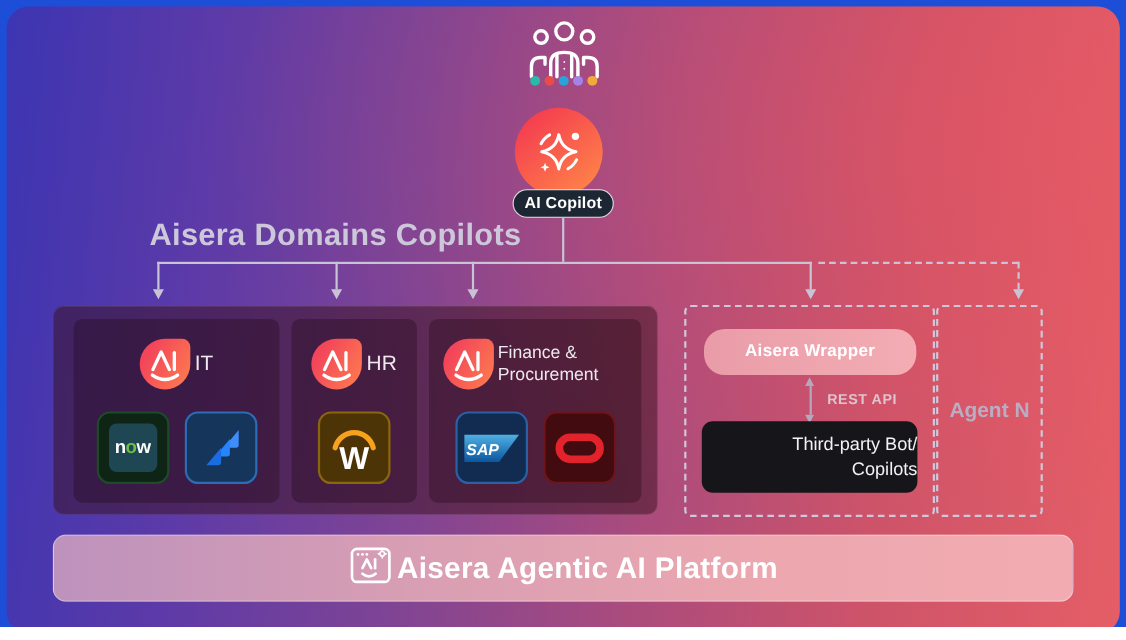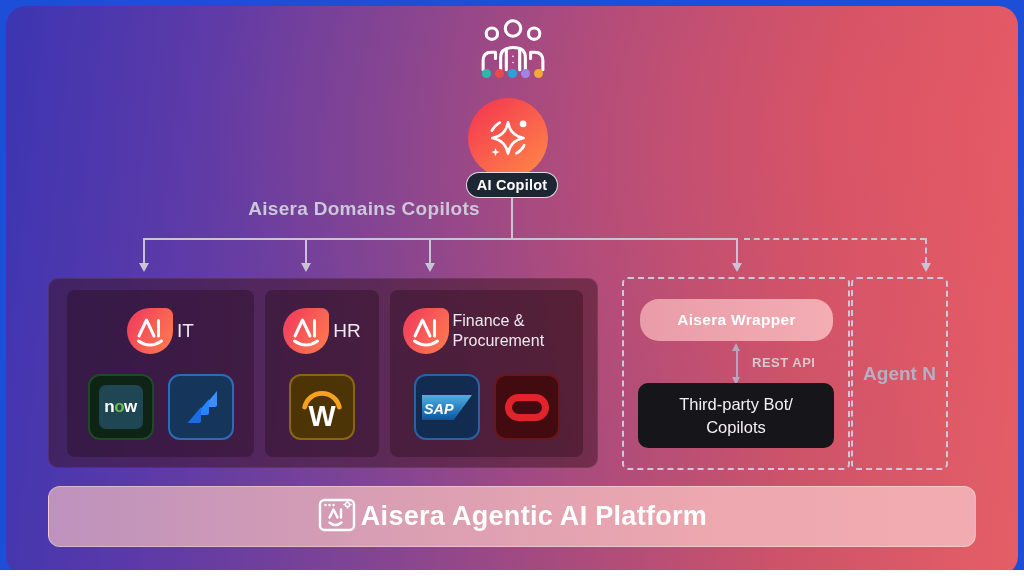--- a/index.html
+++ b/index.html
@@ -17,22 +17,22 @@
   .dots{position:absolute;left:482px;top:69px;width:62px;display:flex;gap:4px;}
   .dots span{width:9px;height:9px;border-radius:50%;display:inline-block;}
 
   
   .copilot-badge{position:absolute;left:468px;top:98px;width:80px;height:80px;border-radius:50%;
     background:linear-gradient(140deg,#f43b50 10%,#ff8748 95%);display:flex;align-items:center;justify-content:center;}
   .copilot-pill{position:absolute;left:466px;top:172px;width:92px;height:26px;border-radius:14px;
     background:#1d2733;border:1px solid rgba(255,255,255,0.85);display:flex;align-items:center;justify-content:center;
     color:#ffffff;font-size:14.5px;font-weight:bold;letter-spacing:.2px;}
 
-  .heading{position:absolute;left:130px;top:198px;width:350px;text-align:right;
-    color:#cdc7da;font-size:19px;font-weight:800;letter-spacing:.3px;}
+  .heading{position:absolute;left:130px;top:198px;width:350px;text-align:center;
+    color:#cdc7da;font-size:28px;font-weight:800;letter-spacing:.3px;}
 
   
   .vline{position:absolute;width:2px;background:#c9c3d6;}
   .hline{position:absolute;height:2px;background:#c9c3d6;}
   .hline-dash{position:absolute;height:0;border-top:2px dashed #c9c3d6;}
   .vline-dash{position:absolute;width:0;border-left:2px dashed #c9c3d6;}
   .arr-down{position:absolute;width:0;height:0;border-left:5.5px solid transparent;border-right:5.5px solid transparent;border-top:9px solid #c9c3d6;}
   .arr-up{position:absolute;width:0;height:0;border-left:4.5px solid transparent;border-right:4.5px solid transparent;border-bottom:8px solid #b3a8bc;}
   .arr-down-sm{position:absolute;width:0;height:0;border-left:4.5px solid transparent;border-right:4.5px solid transparent;border-top:8px solid #b3a8bc;}
 
@@ -63,21 +63,21 @@
   
   .dash-box{position:absolute;top:277px;height:193px;border:2px dashed #cfc8da;border-radius:6px;}
   .wrapper-box{left:622px;width:228px;}
   .agent-box{left:851px;width:97px;display:flex;align-items:center;justify-content:center;
     color:#b9adc4;font-size:19px;font-weight:800;}
   .wrapper-bar{position:absolute;left:640px;top:299px;width:193px;height:42px;border-radius:19px;
     background:linear-gradient(90deg,#e99ca8,#f3adb3);display:flex;align-items:center;justify-content:center;
     color:#ffffff;font-weight:800;font-size:15.5px;letter-spacing:.3px;}
   .api-label{position:absolute;left:752px;top:355px;color:#dcc5cc;font-weight:800;font-size:13px;letter-spacing:.5px;}
   .third-party{position:absolute;left:638px;top:383px;width:196px;height:65px;border-radius:10px;background:#16151a;
-    display:flex;flex-direction:column;align-items:center;justify-content:center;
+    display:flex;flex-direction:column;align-items:flex-end;justify-content:center;
     color:#f3f1f4;font-size:16.5px;font-weight:500;line-height:1.35;}
 
   
   .platform-bar{position:absolute;left:48px;top:486px;width:928px;height:61px;border-radius:12px;
     background:linear-gradient(90deg,#bd92bd 0%,#d89eb3 35%,#eca7af 70%,#f2acb1 100%);
     border:1px solid rgba(255,255,255,0.35);
     display:flex;align-items:center;justify-content:center;gap:4px;}
   .platform-label{color:#ffffff;font-size:27px;font-weight:800;letter-spacing:.3px;}
 </style>
 </head>

